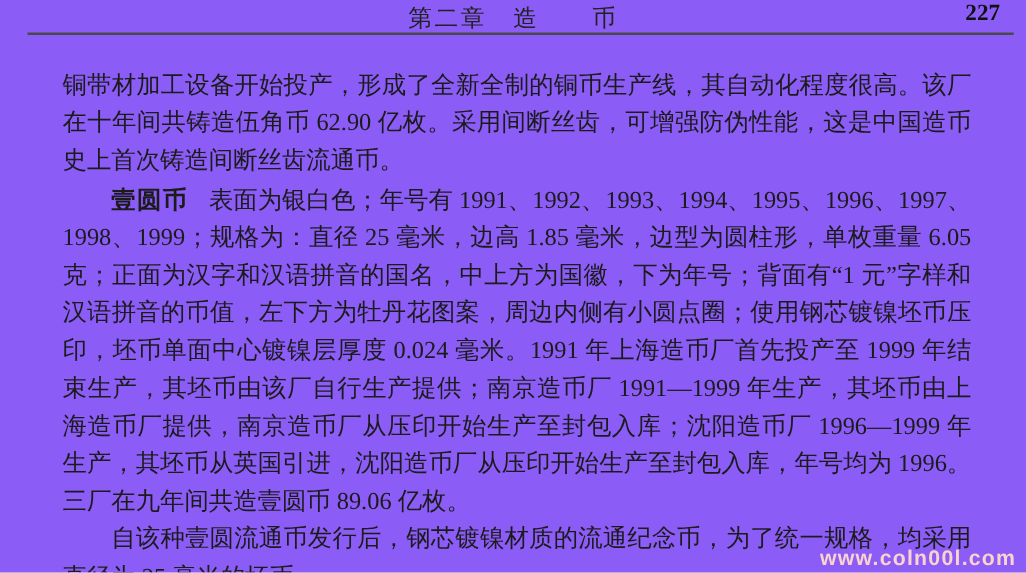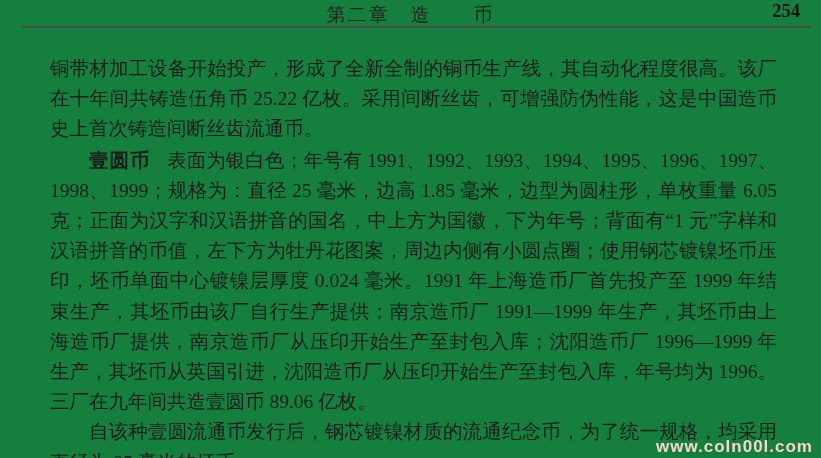--- a/index.html
+++ b/index.html
@@ -4,21 +4,21 @@
 <style>
   html, body {
     margin: 0;
     padding: 0;
     background: #e8e8e8;
   }
   .page {
     position: relative;
     width: 821px;
     height: 458px;
-    background: #15803d;
+    background: #8b5cf6;
     overflow: hidden;
     font-family: "Liberation Serif", "DejaVu Serif", serif;
     color: #161616;
     text-decoration: underline;
   }
   .header {
     position: relative;
     height: 26px;
     padding-top: 2px;
   }
@@ -84,27 +84,27 @@
     user-select: none;
   }
 </style>
 </head>
 <body>
 
 <div class="page">
 
   <div class="header">
     <div class="chapter-title">第二章　造　　币</div>
-    <div class="page-number">254</div>
+    <div class="page-number">227</div>
   </div>
 
   <hr class="header-rule">
 
   <div class="body-text">
-    <p class="para">铜带材加工设备开始投产，形成了全新全制的铜币生产线，其自动化程度很高。该厂在十年间共铸造伍角币 25.22 亿枚。采用间断丝齿，可增强防伪性能，这是中国造币史上首次铸造间断丝齿流通币。</p>
+    <p class="para">铜带材加工设备开始投产，形成了全新全制的铜币生产线，其自动化程度很高。该厂在十年间共铸造伍角币 62.90 亿枚。采用间断丝齿，可增强防伪性能，这是中国造币史上首次铸造间断丝齿流通币。</p>
     <p class="para indent">
       <span class="lead">壹圆币</span><span>表面为银白色；年号有 1991、1992、1993、1994、1995、1996、1997、1998、1999；规格为：直径 25 毫米，边高 1.85 毫米，边型为圆柱形，单枚重量 6.05 克；正面为汉字和汉语拼音的国名，中上方为国徽，下为年号；背面有“1 元”字样和汉语拼音的币值，左下方为牡丹花图案，周边内侧有小圆点圈；使用钢芯镀镍坯币压印，坯币单面中心镀镍层厚度 0.024 毫米。1991 年上海造币厂首先投产至 1999 年结束生产，其坯币由该厂自行生产提供；南京造币厂 1991—1999 年生产，其坯币由上海造币厂提供，南京造币厂从压印开始生产至封包入库；沈阳造币厂 1996—1999 年生产，其坯币从英国引进，沈阳造币厂从压印开始生产至封包入库，年号均为 1996。三厂在九年间共造壹圆币 89.06 亿枚。</span>
     </p>
     <p class="para indent">自该种壹圆流通币发行后，钢芯镀镍材质的流通纪念币，为了统一规格，均采用直径为 25 毫米的坯币。</p>
   </div>
 
   <div class="watermark">www.coln00l.com</div>
 
 </div>
 

